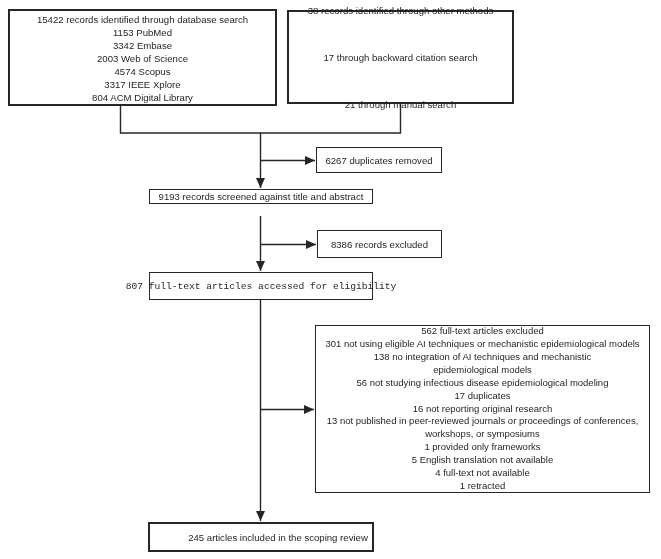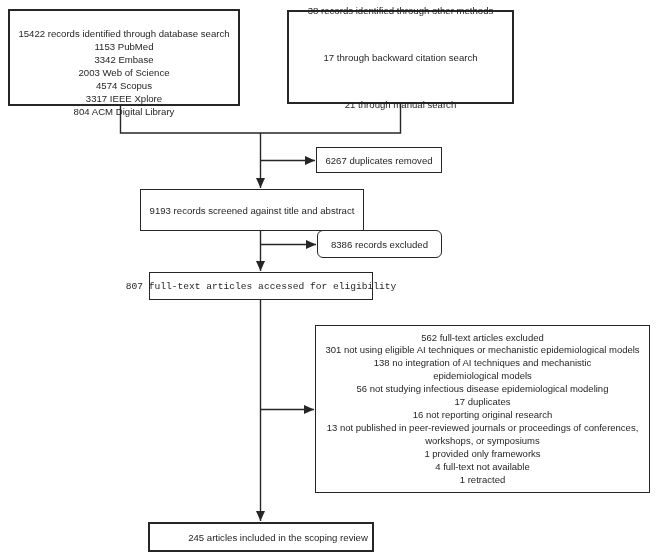--- a/index.html
+++ b/index.html
@@ -25,25 +25,25 @@
     display: flex;
     flex-direction: column;
     align-items: center;
     justify-content: center;
     text-align: center;
     font-size: 9.6px;
     line-height: 13px;
     white-space: nowrap;
   }
   .box > div, .box > span { white-space: nowrap; }
-  .b-db       { left: 8px;   top: 9px;   width: 232px; height: 97px;  border-width: 2px; justify-content: flex-start; padding-top: 16px; }
+  .b-db       { left: 8px;   top: 9px;   width: 269px; height: 97px;  border-width: 2px; justify-content: flex-start; padding-top: 2px; }
   .b-other    { left: 287px; top: 10px;  width: 227px; height: 94px;  border-width: 2px; gap: 34px; }
   .b-dup      { left: 316px; top: 147px; width: 126px; height: 26px; text-align: center; }
-  .b-screened { left: 140px; top: 189px; width: 224px; height: 42px; }
-  .b-excl1    { left: 317px; top: 230px; width: 125px; height: 28px; border-radius: 6px; }
+  .b-screened { left: 149px; top: 189px; width: 224px; height: 15px; }
+  .b-excl1    { left: 317px; top: 230px; width: 125px; height: 28px; }
   .b-fulltext { left: 149px; top: 272px; width: 224px; height: 28px; font-family: Liberation Mono, monospace; }
   .b-bigexcl  { left: 315px; top: 325px; width: 335px; height: 168px; font-size: 9.5px; line-height: 12.9px; justify-content: center; }
   .b-included { left: 148px; top: 522px; width: 226px; height: 30px; border-width: 2px; padding-left: 34px; }
 </style>
 </head>
 <body>
 
 <div class="canvas">
 
   <svg class="connectors" viewBox="0 0 661 559" xmlns="http://www.w3.org/2000/svg">
@@ -99,20 +99,21 @@
       <div>562 full-text articles excluded</div>
       <div>301 not using eligible AI techniques or mechanistic epidemiological models</div>
       <div>138 no integration of AI techniques and mechanistic</div>
       <div>epidemiological models</div>
       <div>56 not studying infectious disease epidemiological modeling</div>
       <div>17 duplicates</div>
       <div>16 not reporting original research</div>
       <div>13 not published in peer-reviewed journals or proceedings of conferences,</div>
       <div>workshops, or symposiums</div>
       <div>1 provided only frameworks</div>
+      <div>5 English translation not available</div>
       <div>4 full-text not available</div>
       <div>1 retracted</div>
     </div>
 
   <div class="box b-included">
     <span>245 articles included in the scoping review</span>
   </div>
 
 </div>
 

